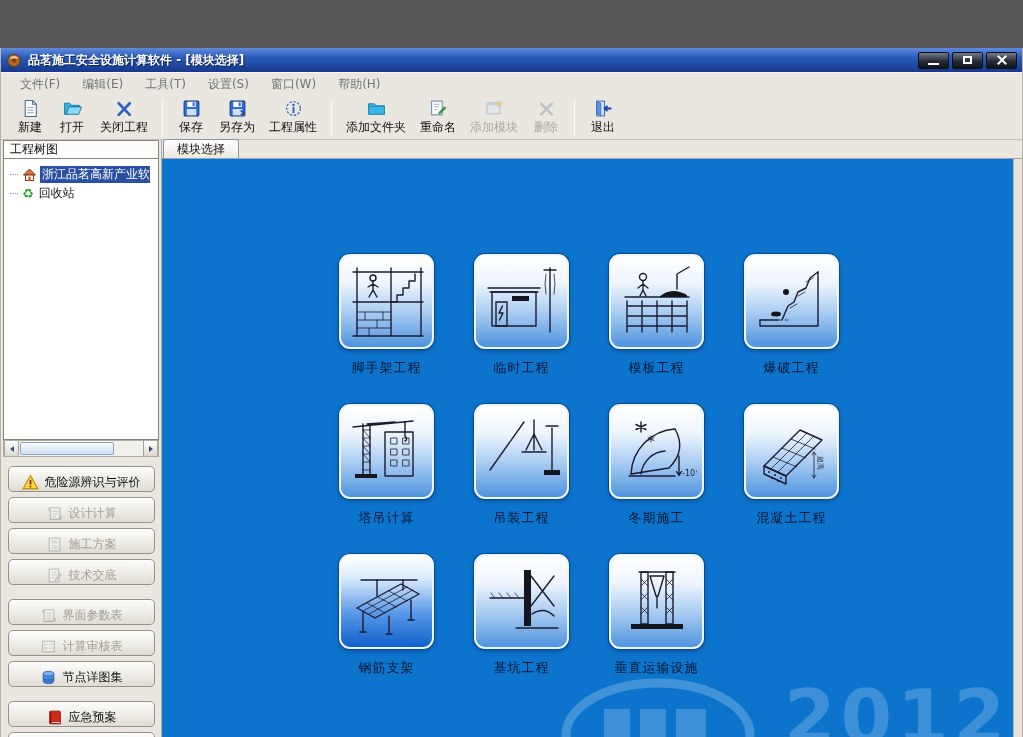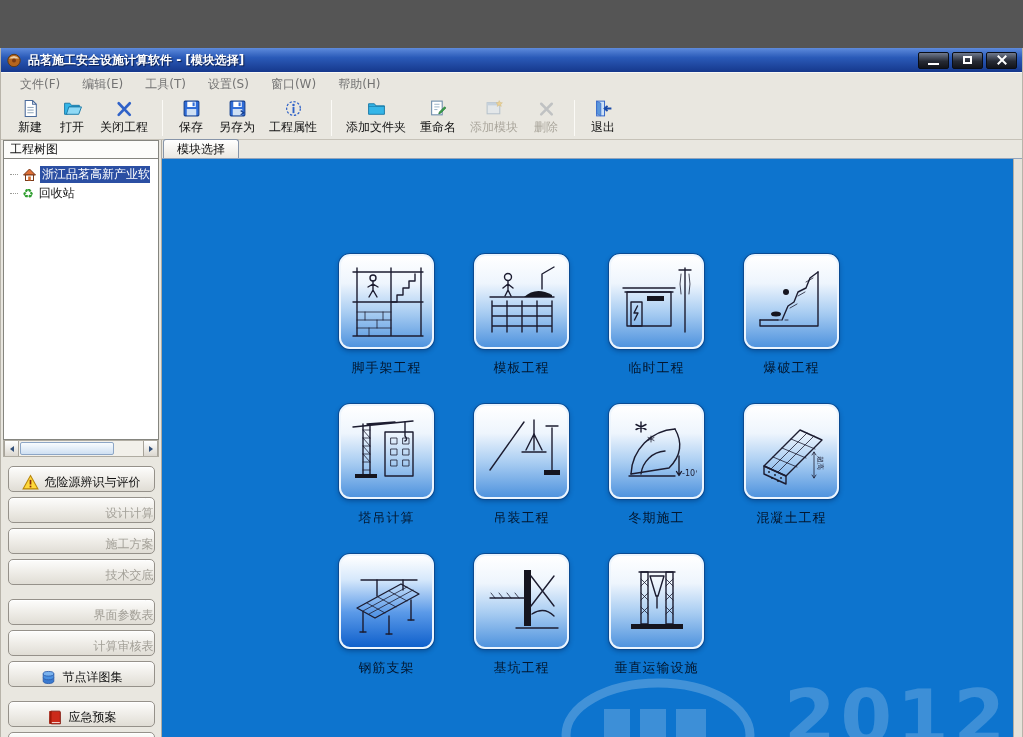--- a/index.html
+++ b/index.html
@@ -72,21 +72,21 @@
   .arr-left { width:0; height:0; border-top:3px solid transparent; border-bottom:3px solid transparent; border-right:4px solid #33507a; }
   .arr-right{ width:0; height:0; border-top:3px solid transparent; border-bottom:3px solid transparent; border-left:4px solid #33507a; }
   .h-thumb { height:13px; width:94px; margin:0 1px; background:linear-gradient(180deg,#f8fbfe,#cfe0f2);
     border:1px solid #8da6c6; border-radius:2px; }
   .h-track { flex:1; }
   .side-buttons { position:absolute; top:326px; left:0; right:0; display:flex; flex-direction:column; align-items:center; }
   .sbtn { width:147px; height:26px; margin-bottom:5px; border:1px solid #95918a; border-radius:5px;
     background:linear-gradient(180deg,#fdfdfc 0%,#efede8 50%,#e0ddd5 100%);
     box-shadow:inset 0 1px 0 #fff; display:flex; align-items:flex-end; justify-content:center; gap:6px; color:#111; }
   .sbtn svg { width:17px; height:17px; display:block; }
-  .sbtn.disabled { color:#a3a098;flex-direction:column; }
+  .sbtn.disabled { color:#a3a098; }
   .sbtn.disabled svg { opacity:.5; filter:grayscale(1); }
   .sbtn.group-start { margin-top:9px; }
   
   .main { position:absolute; top:92px; left:161px; right:0; bottom:24px; }
   .tabstrip { position:absolute; top:0; left:0; right:0; height:19px; background:#e9e7e0;
     border-bottom:1px solid #93a4bc; display:flex; align-items:flex-end; padding-left:1px; }
   .tab { height:19px; padding:0 13px; line-height:18px; color:#111;
     background:linear-gradient(180deg,#ffffff,#ece9e2); border:1px solid #8795a9; border-bottom:none;
     border-radius:3px 3px 0 0; }
   .content { position:absolute; top:19px; left:0; right:0; bottom:0; background:#0d74ce; overflow:hidden; }
@@ -379,44 +379,44 @@
             <circle cx="26" cy="16" r="3"></circle>
                 <path d="M26 19v9M26 22l-5 3M26 22l5 3M26 28l-4 7M26 28l4 7"></path>
           </svg>
             </div>
           <span class="module-label">脚手架工程</span>
         </div>
 
         <div class="module-cell">
           <div class="tile">
               <svg class="ln" viewBox="0 0 80 80">
-            <path d="M8 35H72" stroke-width="4"></path>
-            <path class="fl" d="M42 35Q54 24 70 33L70 35Z"></path>
-            <path d="M60 27L60 12L72 5" stroke-width="3"></path>
-            <circle cx="26" cy="15" r="3.5"></circle>
-                <path d="M26 19v9M26 22l-5 4M26 22l5 4M26 28l-3 6M26 28l3 6"></path>
-            <path d="M10 44H70M10 54H70M10 64H70M10 39V70M25 39V70M40 39V70M55 39V70M70 39V70"></path>
-          </svg>
-            </div>
-          <span class="module-label">模板工程</span>
-        </div>
-
-        <div class="module-cell">
-          <div class="tile">
-              <svg class="ln" viewBox="0 0 80 80">
             <path d="M6 26H58M8 30H56"></path>
             <rect x="10" y="30" width="44" height="34"></rect>
             <rect x="14" y="40" width="11" height="24"></rect>
             <path d="M20.5 44l-3.5 7h4l-3.5 7" stroke-width="1.1"></path>
             <rect class="fl" x="30" y="34" width="17" height="5"></rect>
             <path d="M68 6V70M62 8H74"></path>
             <path class="thin" d="M64 12q-2 10 0 20M72 12q2 10 0 20"></path>
           </svg>
             </div>
           <span class="module-label">临时工程</span>
+        </div>
+
+        <div class="module-cell">
+          <div class="tile">
+              <svg class="ln" viewBox="0 0 80 80">
+            <path d="M8 35H72" stroke-width="4"></path>
+            <path class="fl" d="M42 35Q54 24 70 33L70 35Z"></path>
+            <path d="M60 27L60 12L72 5" stroke-width="3"></path>
+            <circle cx="26" cy="15" r="3.5"></circle>
+                <path d="M26 19v9M26 22l-5 4M26 22l5 4M26 28l-3 6M26 28l3 6"></path>
+            <path d="M10 44H70M10 54H70M10 64H70M10 39V70M25 39V70M40 39V70M55 39V70M70 39V70"></path>
+          </svg>
+            </div>
+          <span class="module-label">模板工程</span>
         </div>
 
         <div class="module-cell">
           <div class="tile">
               <svg class="ln" viewBox="0 0 80 80">
             <path d="M8 58H26" stroke-width="2"></path>
             <path class="thin" d="M26 58h4m3 0h4" stroke-dasharray="3 2"></path>
             <path d="M30 58L36 44L42 40L46 30L54 26L58 16L66 10"></path>
             <path class="thin" d="M38 46l7-4M46 34l7-4M54 20l7-4"></path>
             <ellipse class="fl" cx="24" cy="52" rx="5" ry="2.5"></ellipse>

